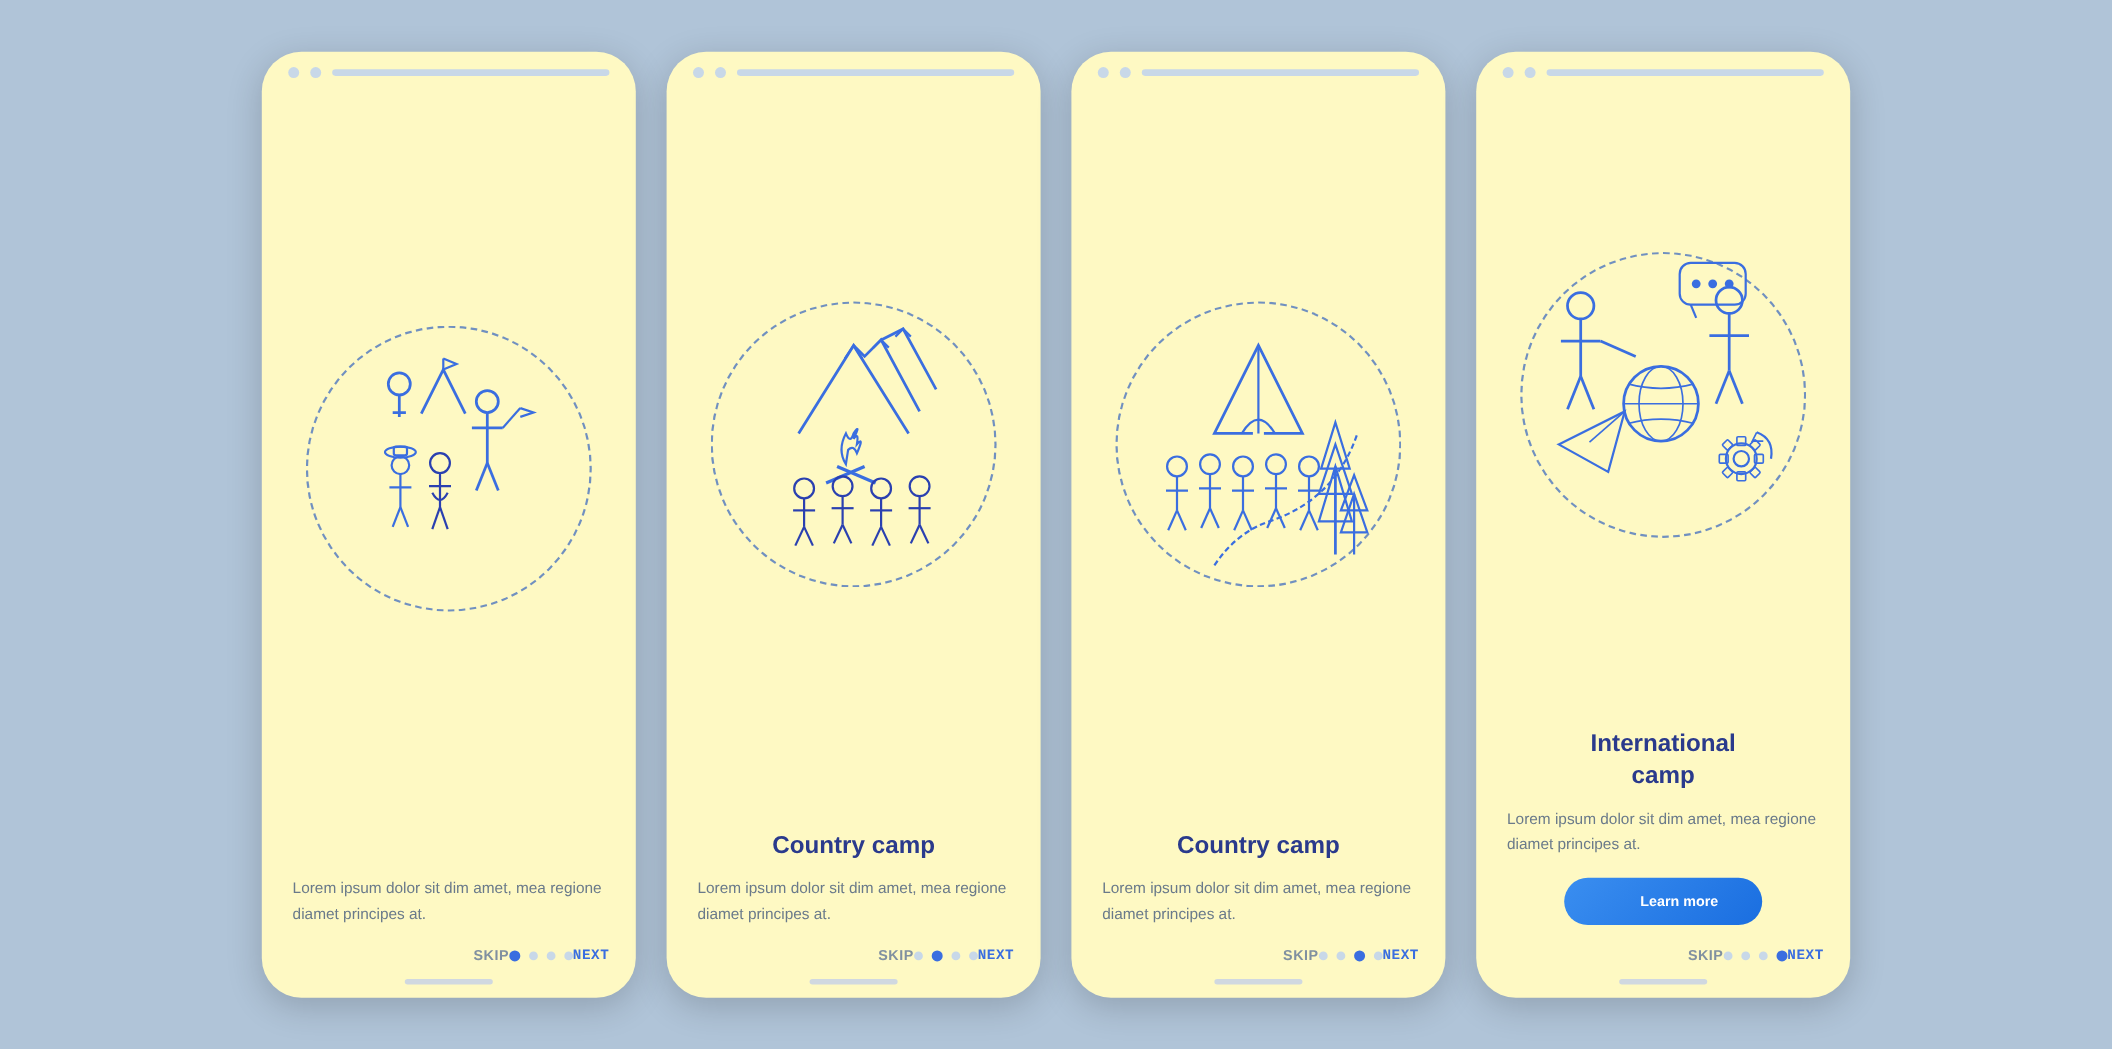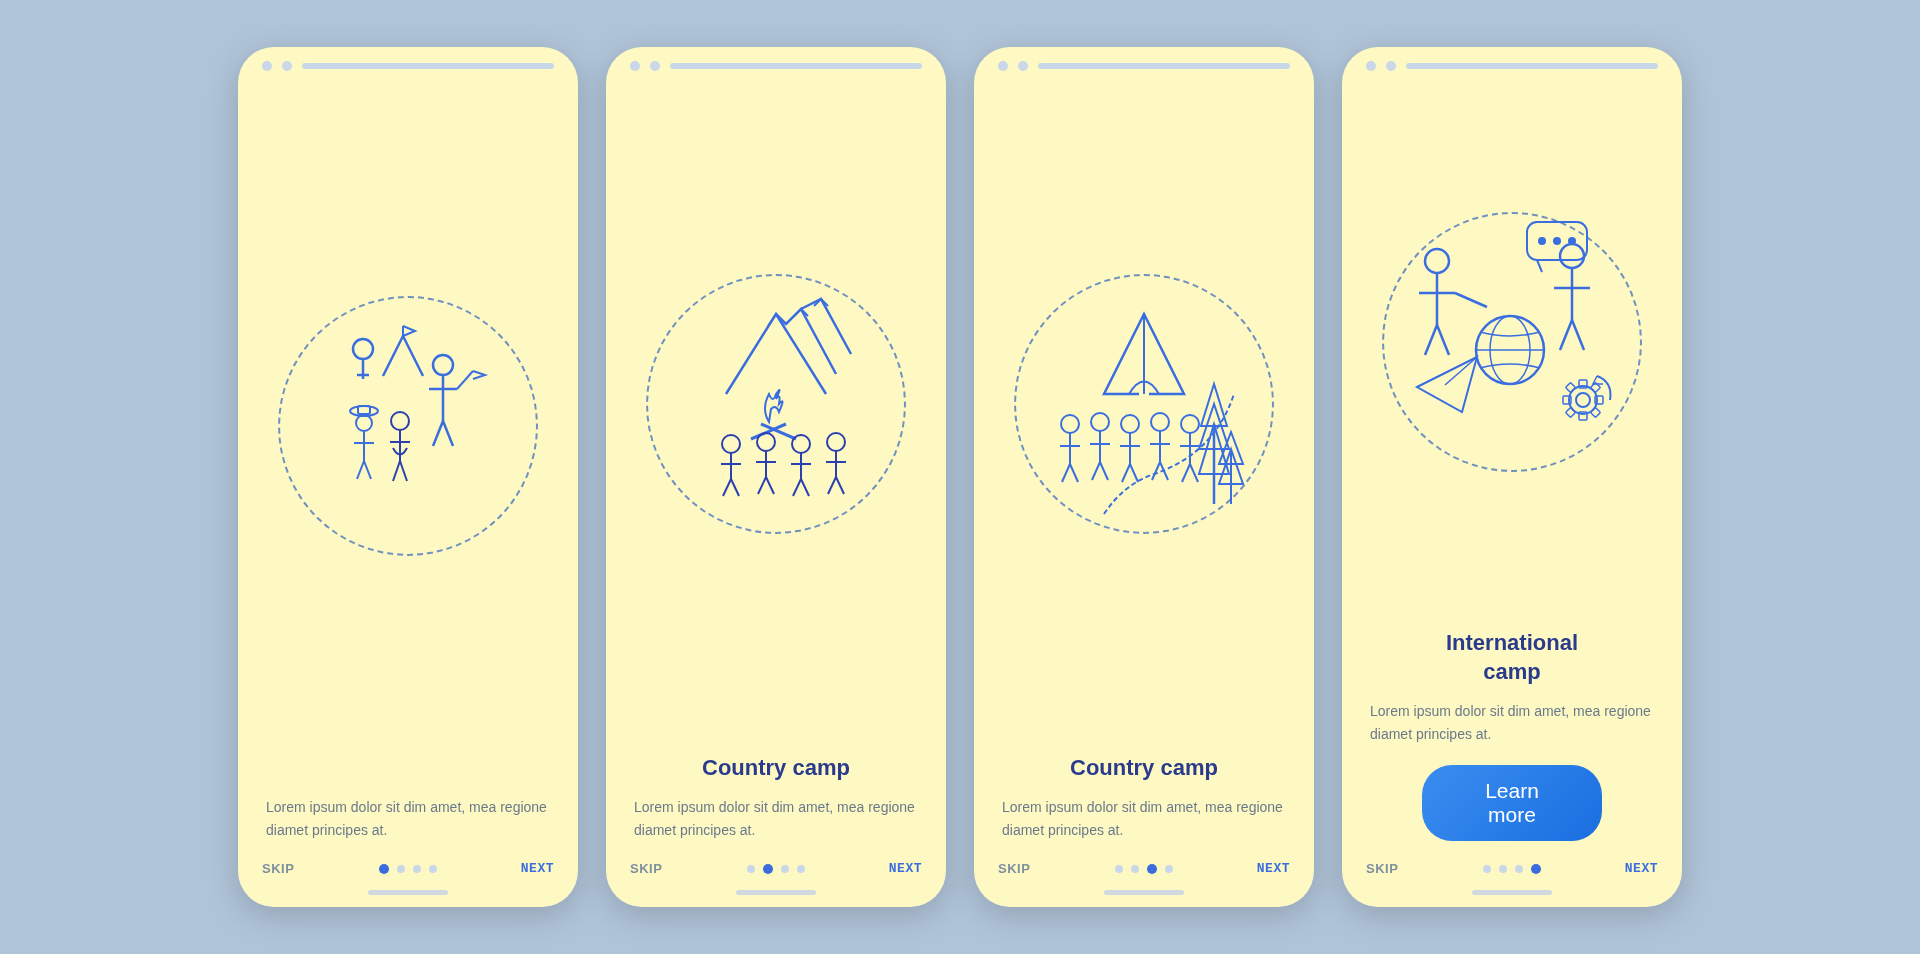--- a/index.html
+++ b/index.html
@@ -99,32 +99,33 @@
     }
 
     .learn-more-btn {
       display: block;
       margin: 20px auto 0;
       background: linear-gradient(135deg, #3a8ef0, #1a6ee0);
       color: white;
       border: none;
       border-radius: 30px;
       padding: 14px 40px;
-      font-size: 21px;
-      font-weight: 400;
+      font-size: 13px;
+      font-weight: 700;
       cursor: pointer;
       width: 180px;
+      text-align: right;
     }
 
     
     .bottom-nav {
       padding: 20px 24px 14px;
       display: flex;
       align-items: center;
-      justify-content: space-between;
+      justify-content: flex-end;
     }
 
     .nav-skip {
       font-size: 13px;
       font-weight: 600;
       color: #8090a0;
       letter-spacing: 0.5px;
     }
 
     .nav-dots {

